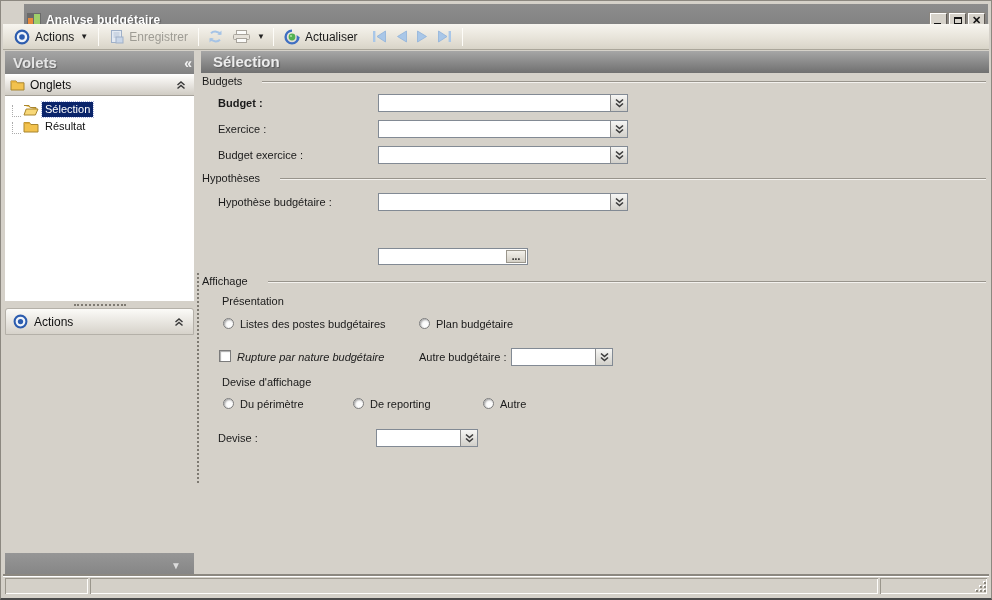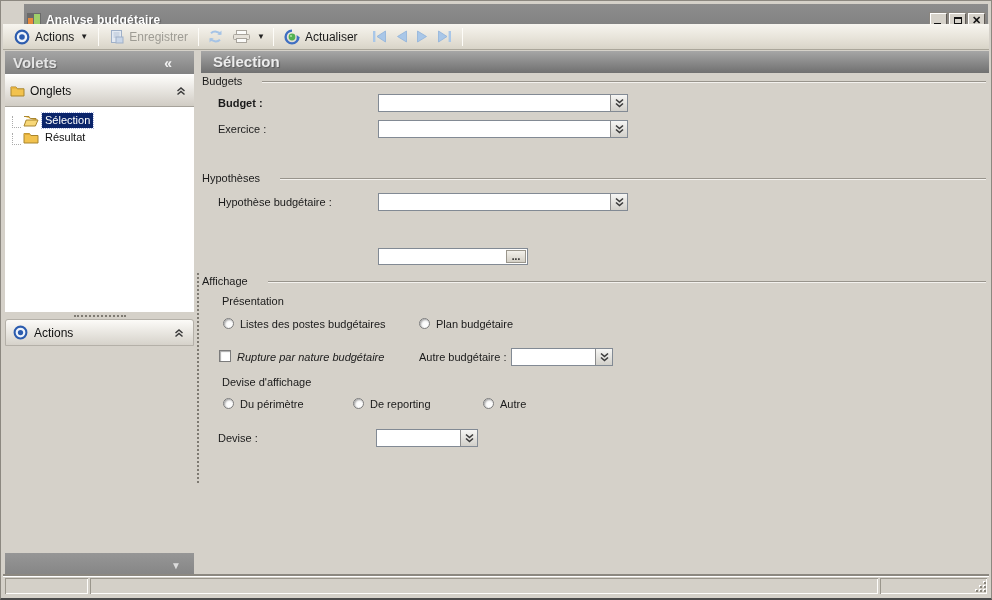--- a/index.html
+++ b/index.html
@@ -34,24 +34,24 @@
   .tb-btn.disabled { color:#9e9c94; }
   .tb-icon-only { padding:2px 4px; }
   .caret { font-size:8px; color:#222; margin-left:1px; }
   .tb-sep { width:1px; height:18px; background:#a39f93; border-right:1px solid #fdfcf8; margin:0 4px; }
   .navgrp { display:flex; align-items:center; gap:8px; margin-left:8px; padding-right:6px; }
 
   
   .sidebar { position:absolute; left:4px; top:50px; width:189px; height:526px;
     display:flex; flex-direction:column; background:#d5d1c9; }
   .volets-header { height:23px; background:linear-gradient(180deg,#a5a5a5,#818181);
-    display:flex; align-items:center; justify-content:space-between; padding:0 22px 0 8px; }
+    display:flex; align-items:center; justify-content:space-between; padding:0 2px 0 8px; }
   .volets-title { color:#e4e4e4; font-weight:bold; font-size:15px; text-shadow:1px 1px 1px rgba(0,0,0,.3); }
   .collapse-glyph { color:#f2f2f2; font-size:14px; font-weight:bold; line-height:1; }
-  .onglets-header { height:33px; background:linear-gradient(180deg,#fefdfb,#d0ccc4);
+  .onglets-header { height:22px; background:linear-gradient(180deg,#fefdfb,#d0ccc4);
     border-top:1px solid #fff; border-bottom:1px solid #a6a29a;
     display:flex; align-items:center; gap:5px; padding:0 8px 0 5px; font-size:12px; color:#111; }
   .onglets-header .spacer, .actions-header .spacer { flex:1; }
   .tree { height:205px; background:#fff; padding-top:4px; font-size:11px; overflow:hidden; }
   .tree-row { display:flex; align-items:flex-end; height:17px; }
   .elbow { width:9px; height:12px; margin-left:7px; border-left:1px dotted #ababab;
     border-bottom:1px dotted #ababab; }
   .tree-row svg { margin:0 3px 1px 2px; }
   .tree-label { line-height:14px; padding:0 3px 1px 3px; color:#111; }
   .tree-label.selected { background:#0a246a; color:#fff; outline:1px dotted #aab4e0; }
@@ -271,20 +271,31 @@
       <span class="flabel" style="left:17px;">Exercice :</span>
       <span class="combo" style="left:177px; width:250px;">
         <span class="val"></span>
         <span class="combo-btn">
           <svg width="9" height="10" viewBox="0 0 9 10">
             <path d="M1 1.5l3.5 3 3.5-3M1 5.5l3.5 3 3.5-3" fill="none" stroke="#3a3a3a" stroke-width="1.6"></path>
           </svg>
         </span>
       </span>
     </div>
+    <div class="frow" style="top:95px; left:0; right:0;">
+      <span class="flabel" style="left:17px;">Budget exercice :</span>
+      <span class="combo" style="left:177px; width:250px;">
+        <span class="val"></span>
+        <span class="combo-btn">
+          <svg width="9" height="10" viewBox="0 0 9 10">
+            <path d="M1 1.5l3.5 3 3.5-3M1 5.5l3.5 3 3.5-3" fill="none" stroke="#3a3a3a" stroke-width="1.6"></path>
+          </svg>
+        </span>
+      </span>
+    </div>
 
     <div class="group-label" style="top:121px;">
       <span>Hypothèses</span>
       <span class="line"></span>
     </div>
     <div class="frow" style="top:142px; left:0; right:0;">
       <span class="flabel" style="left:17px;">Hypothèse budgétaire :</span>
       <span class="combo" style="left:177px; width:250px;">
         <span class="val"></span>
         <span class="combo-btn">

